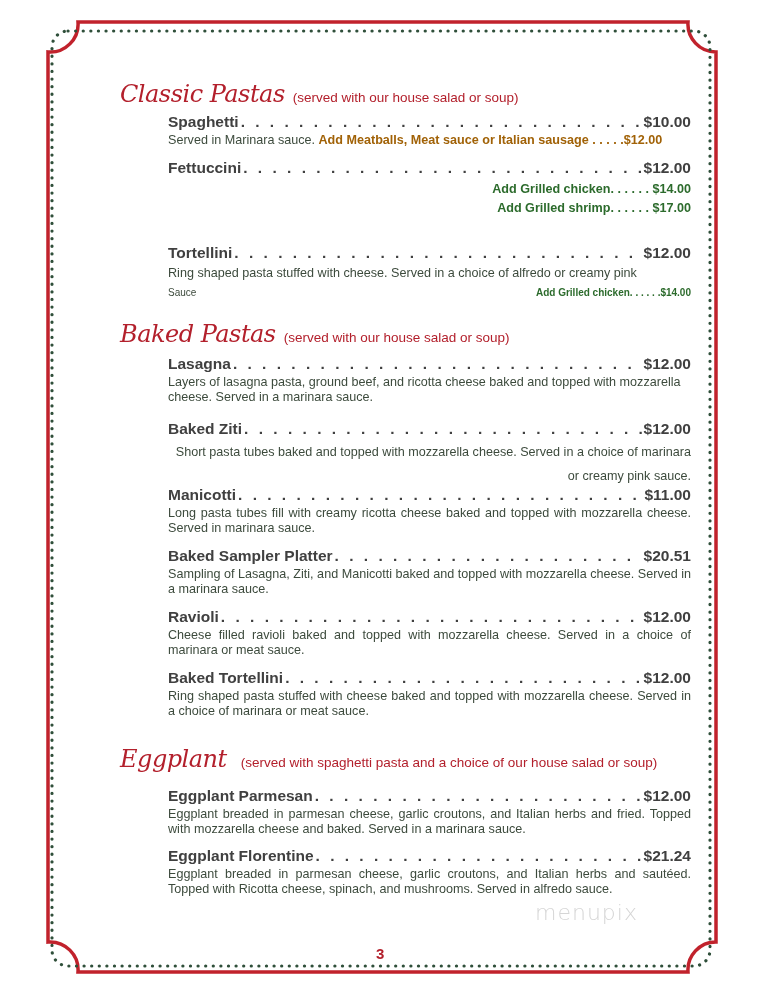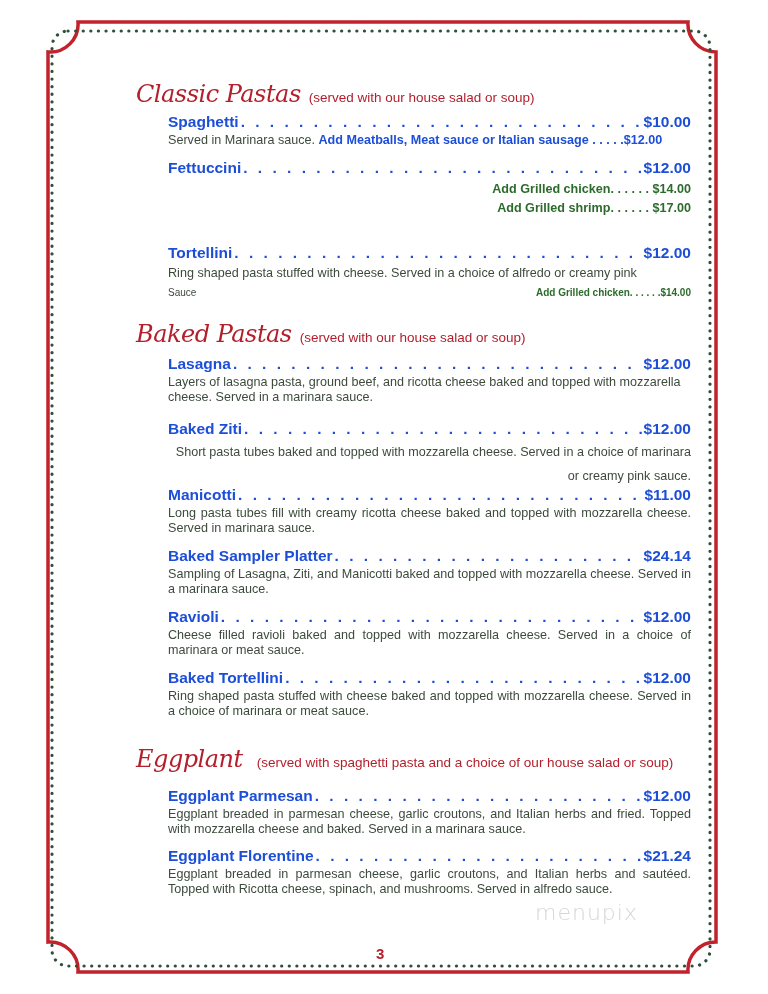--- a/index.html
+++ b/index.html
@@ -1,28 +1,28 @@
 <!DOCTYPE html>
 <html><head>
 <meta charset="utf-8">
 <style>
   html, body { margin:0; padding:0; background:#ffffff; }
   body { width:768px; height:994px; position:relative; overflow:hidden; font-family:"Liberation Sans", sans-serif; }
   .frame { position:absolute; left:0; top:0; width:768px; height:994px; }
   .content { position:absolute; left:0; top:0; width:768px; }
-  .section-head { position:absolute; left:136px; display:flex; align-items:baseline; white-space:nowrap; }
+  .section-head { position:absolute; left:120px; display:flex; align-items:baseline; white-space:nowrap; }
   .script { font-family:"DejaVu Serif", serif; font-style:italic; color:#b3202c; font-size:24px; letter-spacing:-0.5px; }
   .note { color:#b3202c; font-size:13.5px; margin-left:8px; }
   .item { position:absolute; left:168px; width:523px; }
-  .item-line { display:flex; align-items:center; color:#1d4ed8; font-weight:bold; font-size:15.5px; line-height:20px; }
+  .item-line { display:flex; align-items:center; color:#404040; font-weight:bold; font-size:15.5px; line-height:20px; }
   .dots { flex:1; overflow:hidden; white-space:nowrap; margin:0 2px; letter-spacing:3px; }
   .dots::after { content:". . . . . . . . . . . . . . . . . . . . . . . . . . . . . . . . . . . . . . . . . . . . . . . . . . . . . . . . . . . . . . . . . . . . . . . . . . . . . . ."; }
   .price { white-space:nowrap; }
   .desc { color:#3c4a3c; font-size:12.6px; line-height:15px; text-align:justify; margin-top:1px; }
-  .desc b { color:#1d4ed8; }
+  .desc b { color:#a16207; }
   .addon { display:flex; justify-content:flex-end; color:#2c6b2c; font-weight:bold; font-size:12.6px; line-height:19px; }
   .row2 { display:flex; justify-content:space-between; color:#3c4a3c; font-size:10px; line-height:19px; }
   .row2 .addon-inline { color:#2c6b2c; font-weight:bold; }
   .page-num { position:absolute; left:376px; top:945px; color:#b3202c; font-weight:bold; font-size:15px; }
   .watermark { position:absolute; left:535px; top:900px; color:#d6d6d6; font-size:22px; letter-spacing:1px; font-family:"DejaVu Sans", sans-serif; font-weight:200; }
 </style>
 </head>
 <body>
 
 <svg class="frame" width="768" height="994" viewBox="0 0 768 994">
@@ -100,21 +100,21 @@
         <span class="dots"></span>
         <span class="price">$11.00</span>
       </div>
     <div class="desc">Long pasta tubes fill with creamy ricotta cheese baked and topped with mozzarella cheese.  Served in marinara sauce.</div>
   </div>
 
   <div class="item" style="top:546px;">
     <div class="item-line">
         <span>Baked Sampler Platter</span>
         <span class="dots"></span>
-        <span class="price">$24.14</span>
+        <span class="price">$20.51</span>
       </div>
     <div class="desc">Sampling of Lasagna, Ziti, and Manicotti baked and topped with mozzarella cheese. Served in a marinara sauce.</div>
   </div>
 
   <div class="item" style="top:607px;">
     <div class="item-line">
         <span>Ravioli</span>
         <span class="dots"></span>
         <span class="price">$12.00</span>
       </div>

